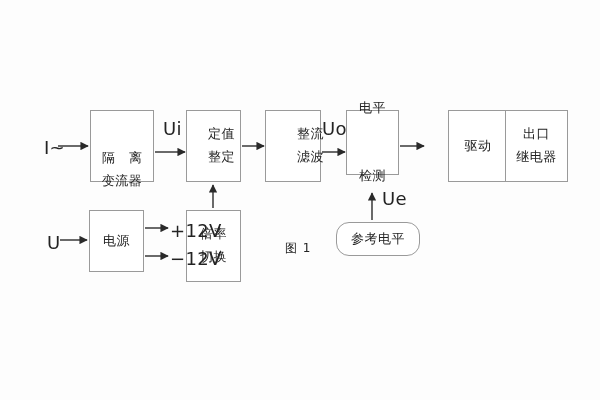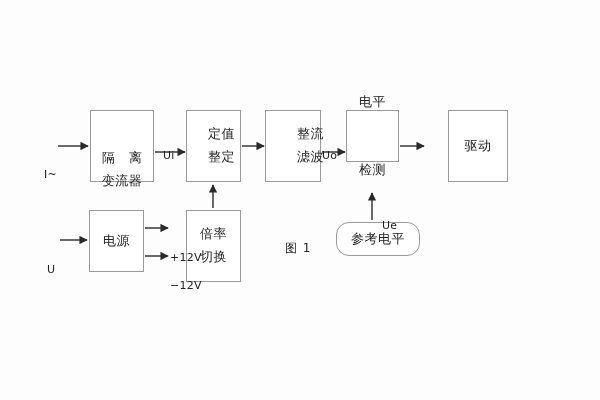--- a/index.html
+++ b/index.html
@@ -38,23 +38,22 @@
     text-indent: 5px;
     margin-top: 48px;
   }
   .label {
     position: absolute;
     color: #232323;
     font-size: 13px;
     white-space: nowrap;
   }
   .label.sig {
-    font-size: 11px;
+    font-size: 18px;
     letter-spacing: 0.3px;
-    margin-top: 31px;
   }
   .caption {
     position: absolute;
     color: #232323;
     font-size: 12px;
     letter-spacing: 1px;
     white-space: nowrap;
   }
   svg.wires {
     position: absolute;
@@ -112,29 +111,33 @@
   <div class="box" style="left:186px; top:110px; width:55px; height:72px;padding-left:16px;">
     <span class="line">定值</span>
     <span class="line">整定</span>
   </div>
 
   <div class="box" style="left:265px; top:110px; width:56px; height:72px;padding-left:35px;">
     <span class="line">整流</span>
     <span class="line">滤波</span>
   </div>
 
-  <div class="box" style="left:346px; top:110px; width:53px; height:52px;gap:45px;">
+  <div class="box" style="left:346px; top:110px; width:53px; height:65px;gap:45px;">
     <span class="line">电平</span>
     <span class="line">检测</span>
   </div>
 
   <div class="box" style="left:448px; top:110px; width:60px; height:72px;">
     <span class="line">驱动</span>
   </div>
 
+  <div class="box" style="left:505px; top:110px; width:63px; height:72px;">
+    <span class="line">出口</span>
+    <span class="line">继电器</span>
+  </div>
 
   <div class="box" style="left:89px; top:210px; width:55px; height:62px;">
     <span class="line">电源</span>
   </div>
 
   <div class="box" style="left:186px; top:210px; width:55px; height:72px;">
     <span class="line">倍率</span>
     <span class="line">切换</span>
   </div>
 

